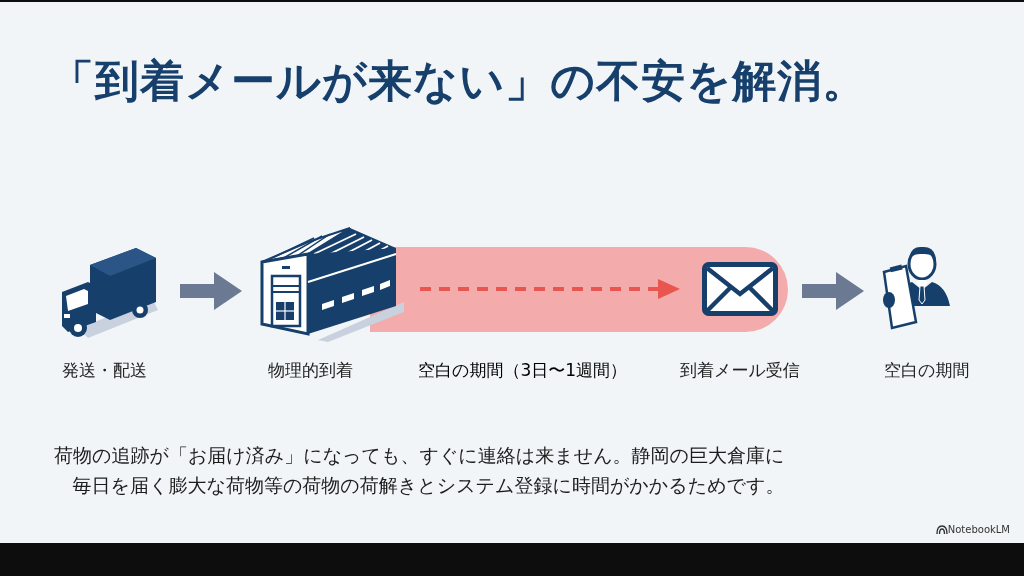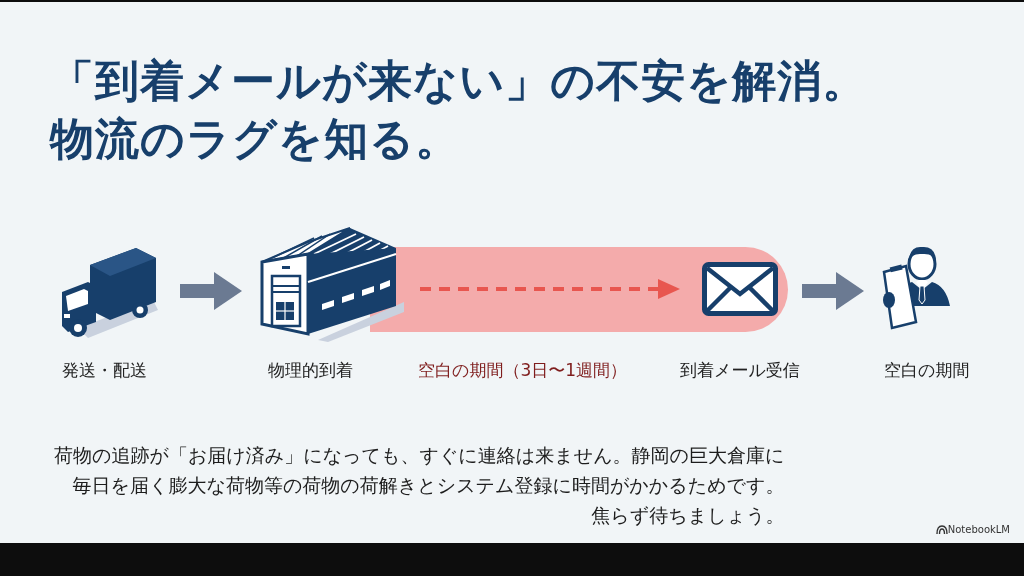--- a/index.html
+++ b/index.html
@@ -30,21 +30,21 @@
       background: #f4abab;
       border-radius: 0 44px 44px 0;
     }
     .dash-arrow { position: absolute; left: 418px; top: 56px; width: 265px; height: 22px; }
     .icon { position: absolute; }
     .step-label {
       position: absolute; top: 137px;
       font-size: 17px; font-weight: normal; color: #222;
       white-space: nowrap;
     }
-    .step-label.accent { color: #7f1d1d; text-align: right; }
+    .step-label.accent { color: #000000; text-align: right; }
 
     .arrow { position: absolute; }
 
     .body-text {
       position: absolute; left: 54px; top: 438px;
       font-size: 19px; line-height: 30px; color: #1d1d1d;
     }
     .body-text .line { display: block; white-space: nowrap; text-align: right; }
 
     .watermark {
@@ -52,21 +52,20 @@
       font-size: 10px; color: #333; display: flex; align-items: center; gap: 0;
     }
   </style>
 </head>
 <body>
 
 <div class="slide">
 
   <h1 class="title">
     <span class="line">「到着メールが来ない」の不安を解消。</span>
-    <span class="line">物流のラグを知る。</span>
   </h1>
 
   <div class="flow">
 
     <div class="gap-band"></div>
 
     <svg class="icon" style="left:58px;top:18px" width="100" height="100" viewBox="0 0 100 100">
       <polygon points="20,88 95,60 100,70 30,98" fill="#c9d1de"></polygon>
       <polygon points="32,25 78,8 98,18 98,62 52,80 32,70" fill="#173f6b"></polygon>
       <polygon points="32,25 78,8 98,18 52,36" fill="#2a5586"></polygon>
@@ -155,21 +154,20 @@
     <div class="step-label" style="left:62px">発送・配送</div>
     <div class="step-label" style="left:268px">物理的到着</div>
     <div class="step-label accent" style="left:418px">空白の期間（3日〜1週間）</div>
     <div class="step-label" style="left:680px">到着メール受信</div>
     <div class="step-label" style="left:884px">空白の期間</div>
   </div>
 
   <div class="body-text">
     <span class="line">荷物の追跡が「お届け済み」になっても、すぐに連絡は来ません。静岡の巨大倉庫に</span>
     <span class="line">毎日を届く膨大な荷物等の荷物の荷解きとシステム登録に時間がかかるためです。</span>
-    <span class="line">焦らず待ちましょう。</span>
   </div>
 
   <div class="watermark">
     <svg width="12" height="9" viewBox="0 0 12 9">
       <path d="M1,9 Q1,1 6,1 Q11,1 11,9" fill="none" stroke="#333" stroke-width="1.4"></path>
       <path d="M3.5,9 Q3.5,4 6,4 Q8.5,4 8.5,9" fill="none" stroke="#333" stroke-width="1.4"></path>
     </svg>
     <span>NotebookLM</span>
   </div>
 </div>

